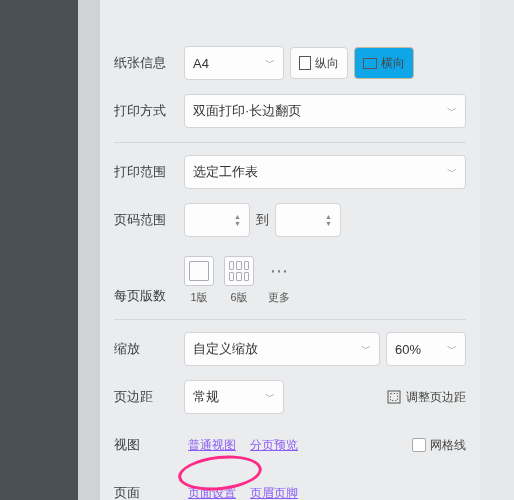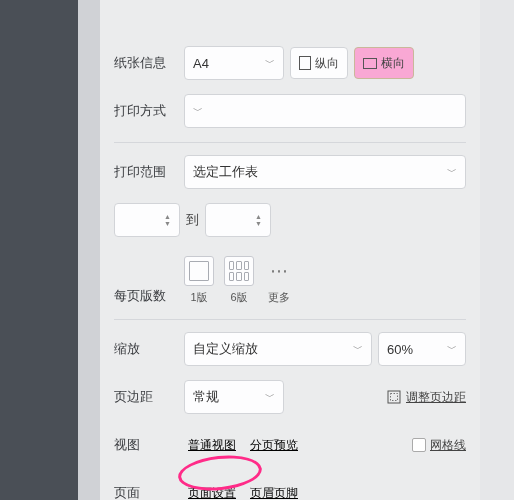--- a/index.html
+++ b/index.html
@@ -16,40 +16,40 @@
   }
   .select { justify-content: space-between; }
   .select.sm { width: 100px; }
   .select.wide { flex: 1; }
   .chevron { font-size: 10px; color: #888; }
   .orient-btn {
     display: flex; align-items: center; gap: 4px; height: 32px; padding: 0 8px;
     border: 1px solid #d2d4d8; border-radius: 4px; font-size: 12px; color: #444;
     background: #fdfdfe; cursor: pointer;
   }
-  .orient-btn.active { background: #f9a8d4; border-color: #c9b89a; }
+  .orient-btn.active { background: #0ea5e9; border-color: #c9b89a; }
   .orient-icon { width: 12px; height: 14px; border: 1.3px solid #555; display: inline-block; }
   .orient-icon.landscape { width: 14px; height: 11px; }
   .spin { width: 66px; justify-content: space-between; }
   .spin-arrows { display: flex; flex-direction: column; font-size: 7px; color: #888; line-height: 7px; }
   .to-text { font-size: 13px; color: #444; }
   .layout-tiles { display: flex; gap: 10px; align-items: flex-start; }
   .tile { display: flex; flex-direction: column; align-items: center; gap: 4px; font-size: 11px; color: #555; cursor: pointer; }
   .tile-box { width: 30px; height: 30px; border: 1px solid #c8cad0; border-radius: 3px; background: #fdfdfe; display: grid; padding: 4px; gap: 2px; }
   .tile-box.g1 { grid-template: 1fr / 1fr; }
   .tile-box.g2 { grid-template: 1fr 1fr / 1fr; }
   .tile-box.g4 { grid-template: 1fr 1fr / 1fr 1fr; }
   .tile-box.g6 { grid-template: 1fr 1fr / 1fr 1fr 1fr; }
   .tile-box span { background: transparent; border: 1px solid #a8abb2; border-radius: 1px; }
   .tile.more .tile-box { border: none; background: transparent; font-size: 18px; color: #777; display:flex; align-items:center; justify-content:center; }
-  .link { font-size: 12px; color: #000000; text-decoration: underline; cursor: pointer; padding: 2px 4px; }
+  .link { font-size: 12px; color: #8b5cf6; text-decoration: underline; cursor: pointer; padding: 2px 4px; }
   .icon-box { width: 16px; height: 16px; display: inline-flex; align-items: center; justify-content: center; }
   .margins-icon svg, .grid-icon svg { display:block; }
   .checkbox { width: 14px; height: 14px; border: 1px solid #aaa; border-radius: 2px; background: #fff; display:inline-block; }
-  .adj-btn { display:flex; align-items:center; gap:4px; font-size:12px; color:#444; cursor:pointer;text-decoration:underline; }
+  .adj-btn { display:flex; align-items:center; gap:4px; font-size:12px; color:#444; cursor:pointer; }
   .divider { border: none; border-top: 1px solid #d5d7db; margin: 4px 0 12px 0; }
   .annot { position:absolute; left:178px; top:456px; width:84px; height:34px; border:3px solid #ff2b88; border-radius:50%; pointer-events:none; transform: rotate(-6deg); }
   .topbar { height: 26px; display:flex; justify-content:flex-end; align-items:center; gap:10px; margin-bottom:8px; }
   .left-strip { position:absolute; left:0; top:0; width:100px; height:500px; background:#4a4f56; }
   .left-strip::after { content:""; position:absolute; right:0; top:0; width:22px; height:500px; background:#d0d2d6; }
 </style>
 </head>
 <body>
 
 <div class="left-strip"></div>
@@ -73,38 +73,40 @@
         <span class="orient-icon landscape"></span>
         <span>横向</span>
       </div>
     </div>
   </div>
 
   <div class="row">
     <div class="label">打印方式</div>
     <div class="controls">
       <div class="select wide">
+        <span>双面打印·长边翻页</span>
         <span class="chevron">﹀</span>
       </div>
     </div>
   </div>
 
   <hr class="divider">
 
   <div class="row">
     <div class="label">打印范围</div>
     <div class="controls">
       <div class="select wide">
         <span>选定工作表</span>
         <span class="chevron">﹀</span>
       </div>
     </div>
   </div>
 
   <div class="row">
+    <div class="label">页码范围</div>
     <div class="controls">
       <div class="spin">
         <span></span>
         <span class="spin-arrows">
             <span>▲</span>
             <span>▼</span>
           </span>
       </div>
       <span class="to-text">到</span>
       <div class="spin">
@@ -146,21 +148,21 @@
 
   <hr class="divider">
 
   <div class="row">
     <div class="label">缩放</div>
     <div class="controls">
       <div class="select" style="flex:1">
         <span>自定义缩放</span>
         <span class="chevron">﹀</span>
       </div>
-      <div class="select" style="width:88px">
+      <div class="select" style="width:80px">
         <span>60%</span>
         <span class="chevron">﹀</span>
       </div>
     </div>
   </div>
 
   <div class="row">
     <div class="label">页边距</div>
     <div class="controls">
       <div class="select" style="width:100px">

